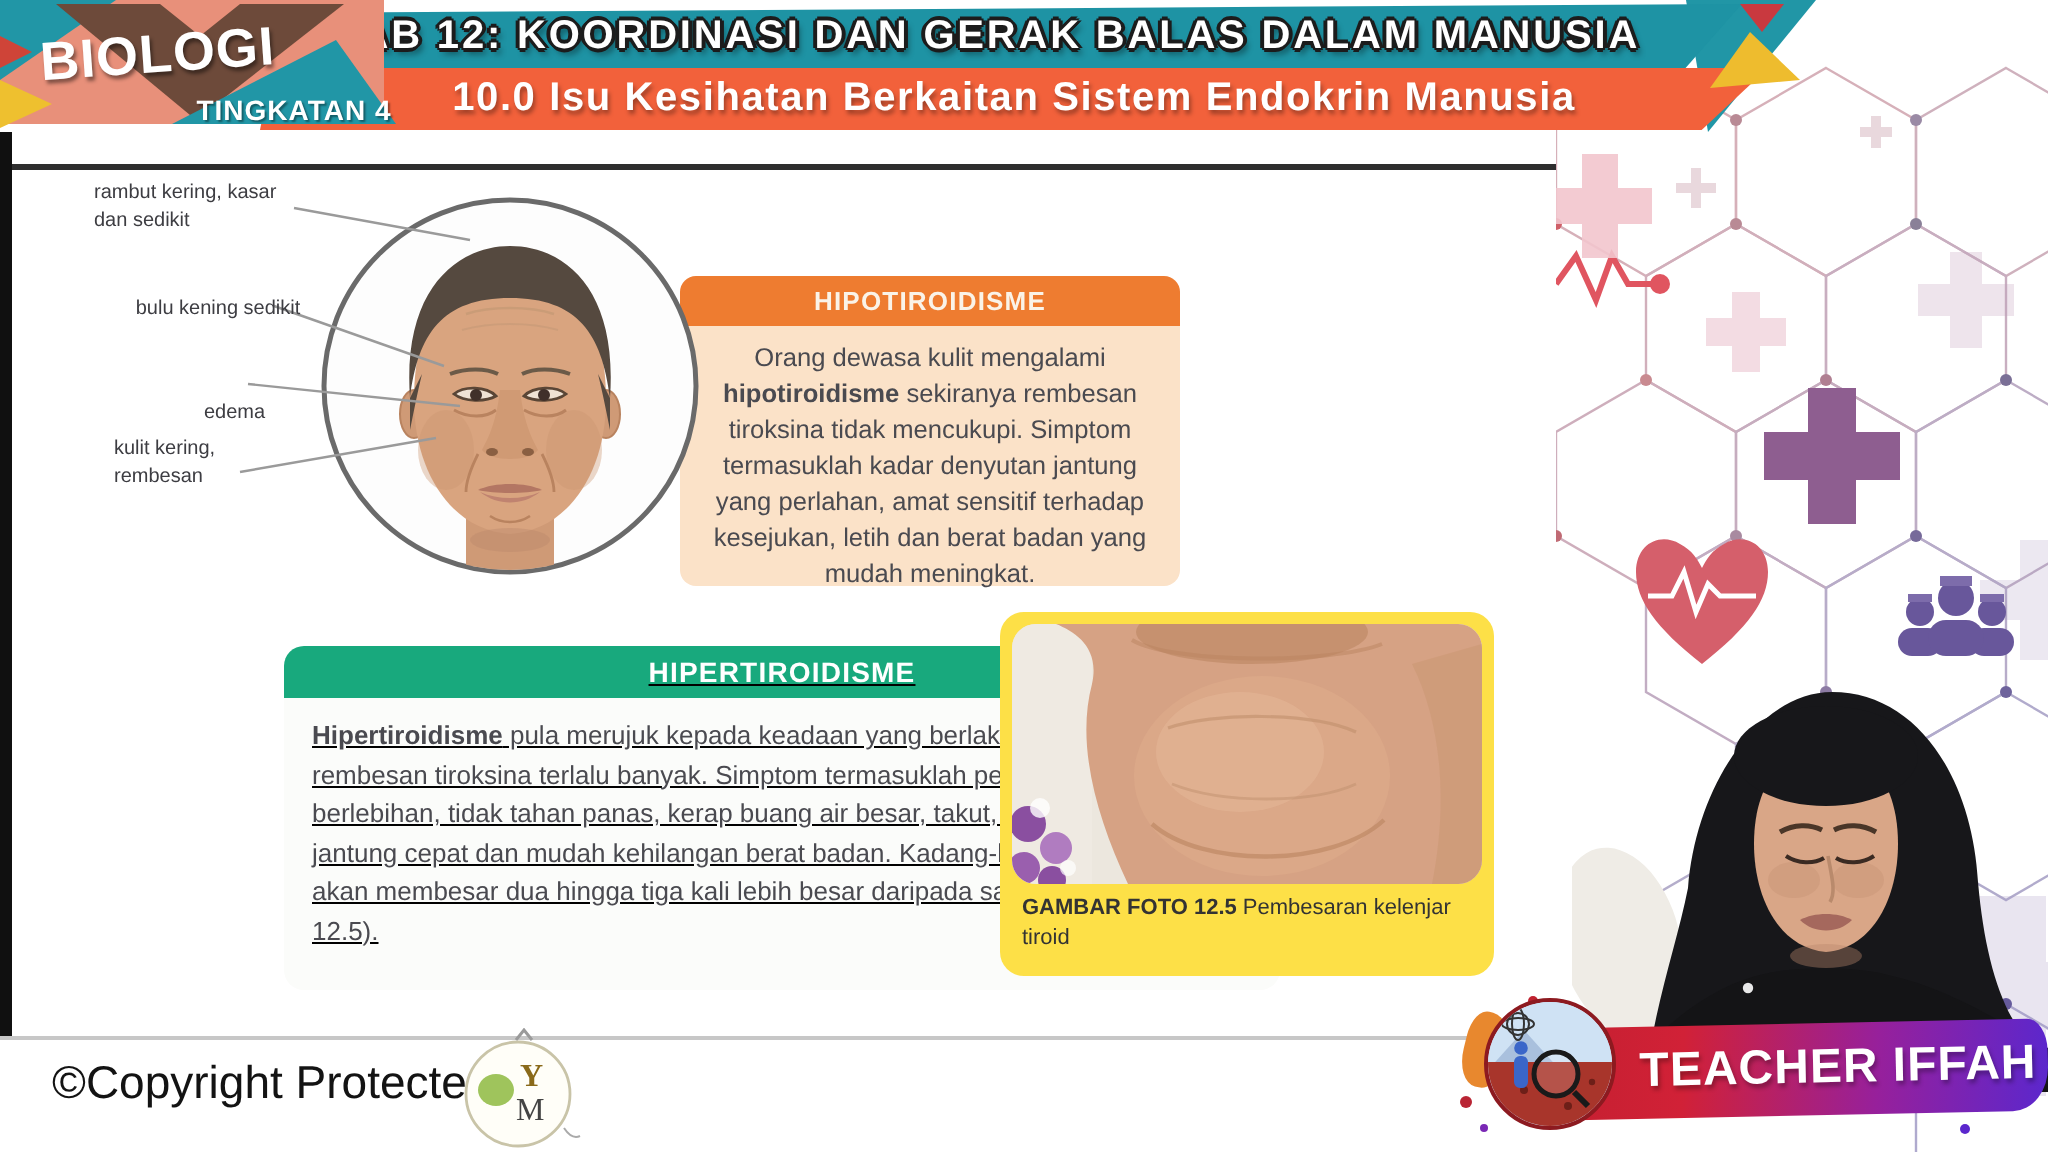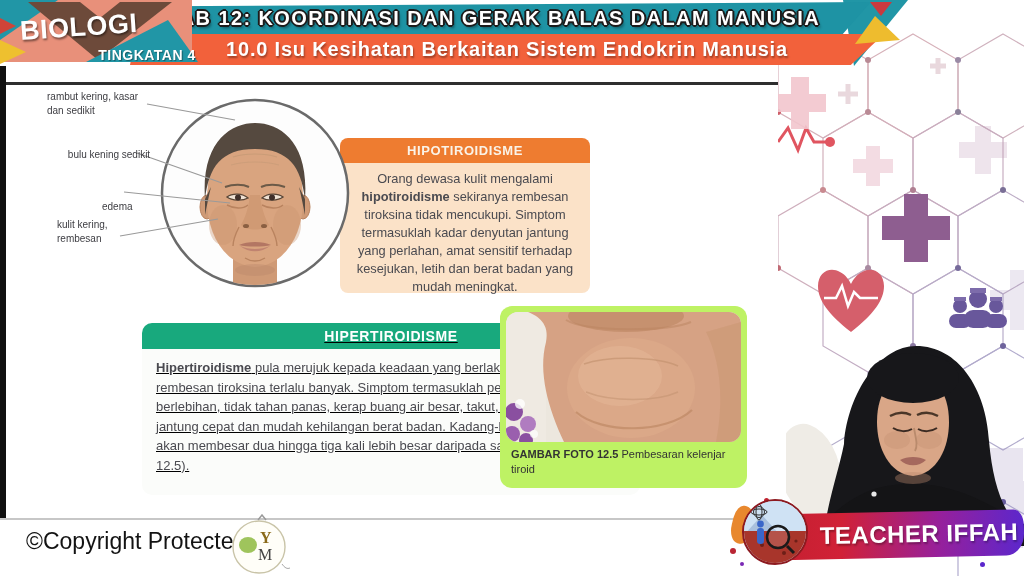--- a/index.html
+++ b/index.html
@@ -37,21 +37,21 @@
     color:#faf3e8;font-size:13px;font-weight:bold;letter-spacing:.6px;}
   #hipo-body{height:130px;background:#fbe2c8;border-radius:0 0 8px 8px;padding:7px 8px;box-sizing:border-box;
     font-size:12.8px;line-height:18px;color:#4a4a50;text-align:center;}
   
   #hiper-box{position:absolute;left:142px;top:323px;width:498px;height:172px;z-index:2;text-decoration:underline;}
   #hiper-head{height:26px;background:#18a97d;border-radius:10px 10px 0 0;display:flex;align-items:center;justify-content:center;
     color:#ffffff;font-size:14px;font-weight:bold;letter-spacing:.6px;}
   #hiper-body{height:146px;background:#fbfcfa;border-radius:0 0 10px 10px;padding:9px 14px;box-sizing:border-box;
     font-size:13px;line-height:19.5px;color:#4a4a50;text-align:left;}
   
-  #photo-card{position:absolute;left:500px;top:306px;width:247px;height:182px;background:#bef264;border-radius:12px;z-index:3;}
+  #photo-card{position:absolute;left:500px;top:306px;width:247px;height:182px;background:#fde047;border-radius:12px;z-index:3;}
   #photo-svg{position:absolute;left:6px;top:6px;width:235px;height:130px;border-radius:12px;overflow:hidden;}
   #photo-caption{position:absolute;left:11px;top:141px;width:225px;font-size:11px;line-height:15px;color:#333;}
   
   #hex-panel{position:absolute;left:778px;top:0;width:246px;height:576px;z-index:1;background:#ffffff;}
   
   #teacher-svg{position:absolute;left:786px;top:326px;width:238px;height:220px;z-index:5;}
   
   #name-banner{position:absolute;left:730px;top:496px;width:294px;height:76px;z-index:8;}
   #brush{position:absolute;left:26px;top:16px;width:268px;height:46px;transform:rotate(-1.2deg);
     background:linear-gradient(93deg,#c01f2d 0%,#d12137 32%,#97209b 68%,#5b27cd 100%);

